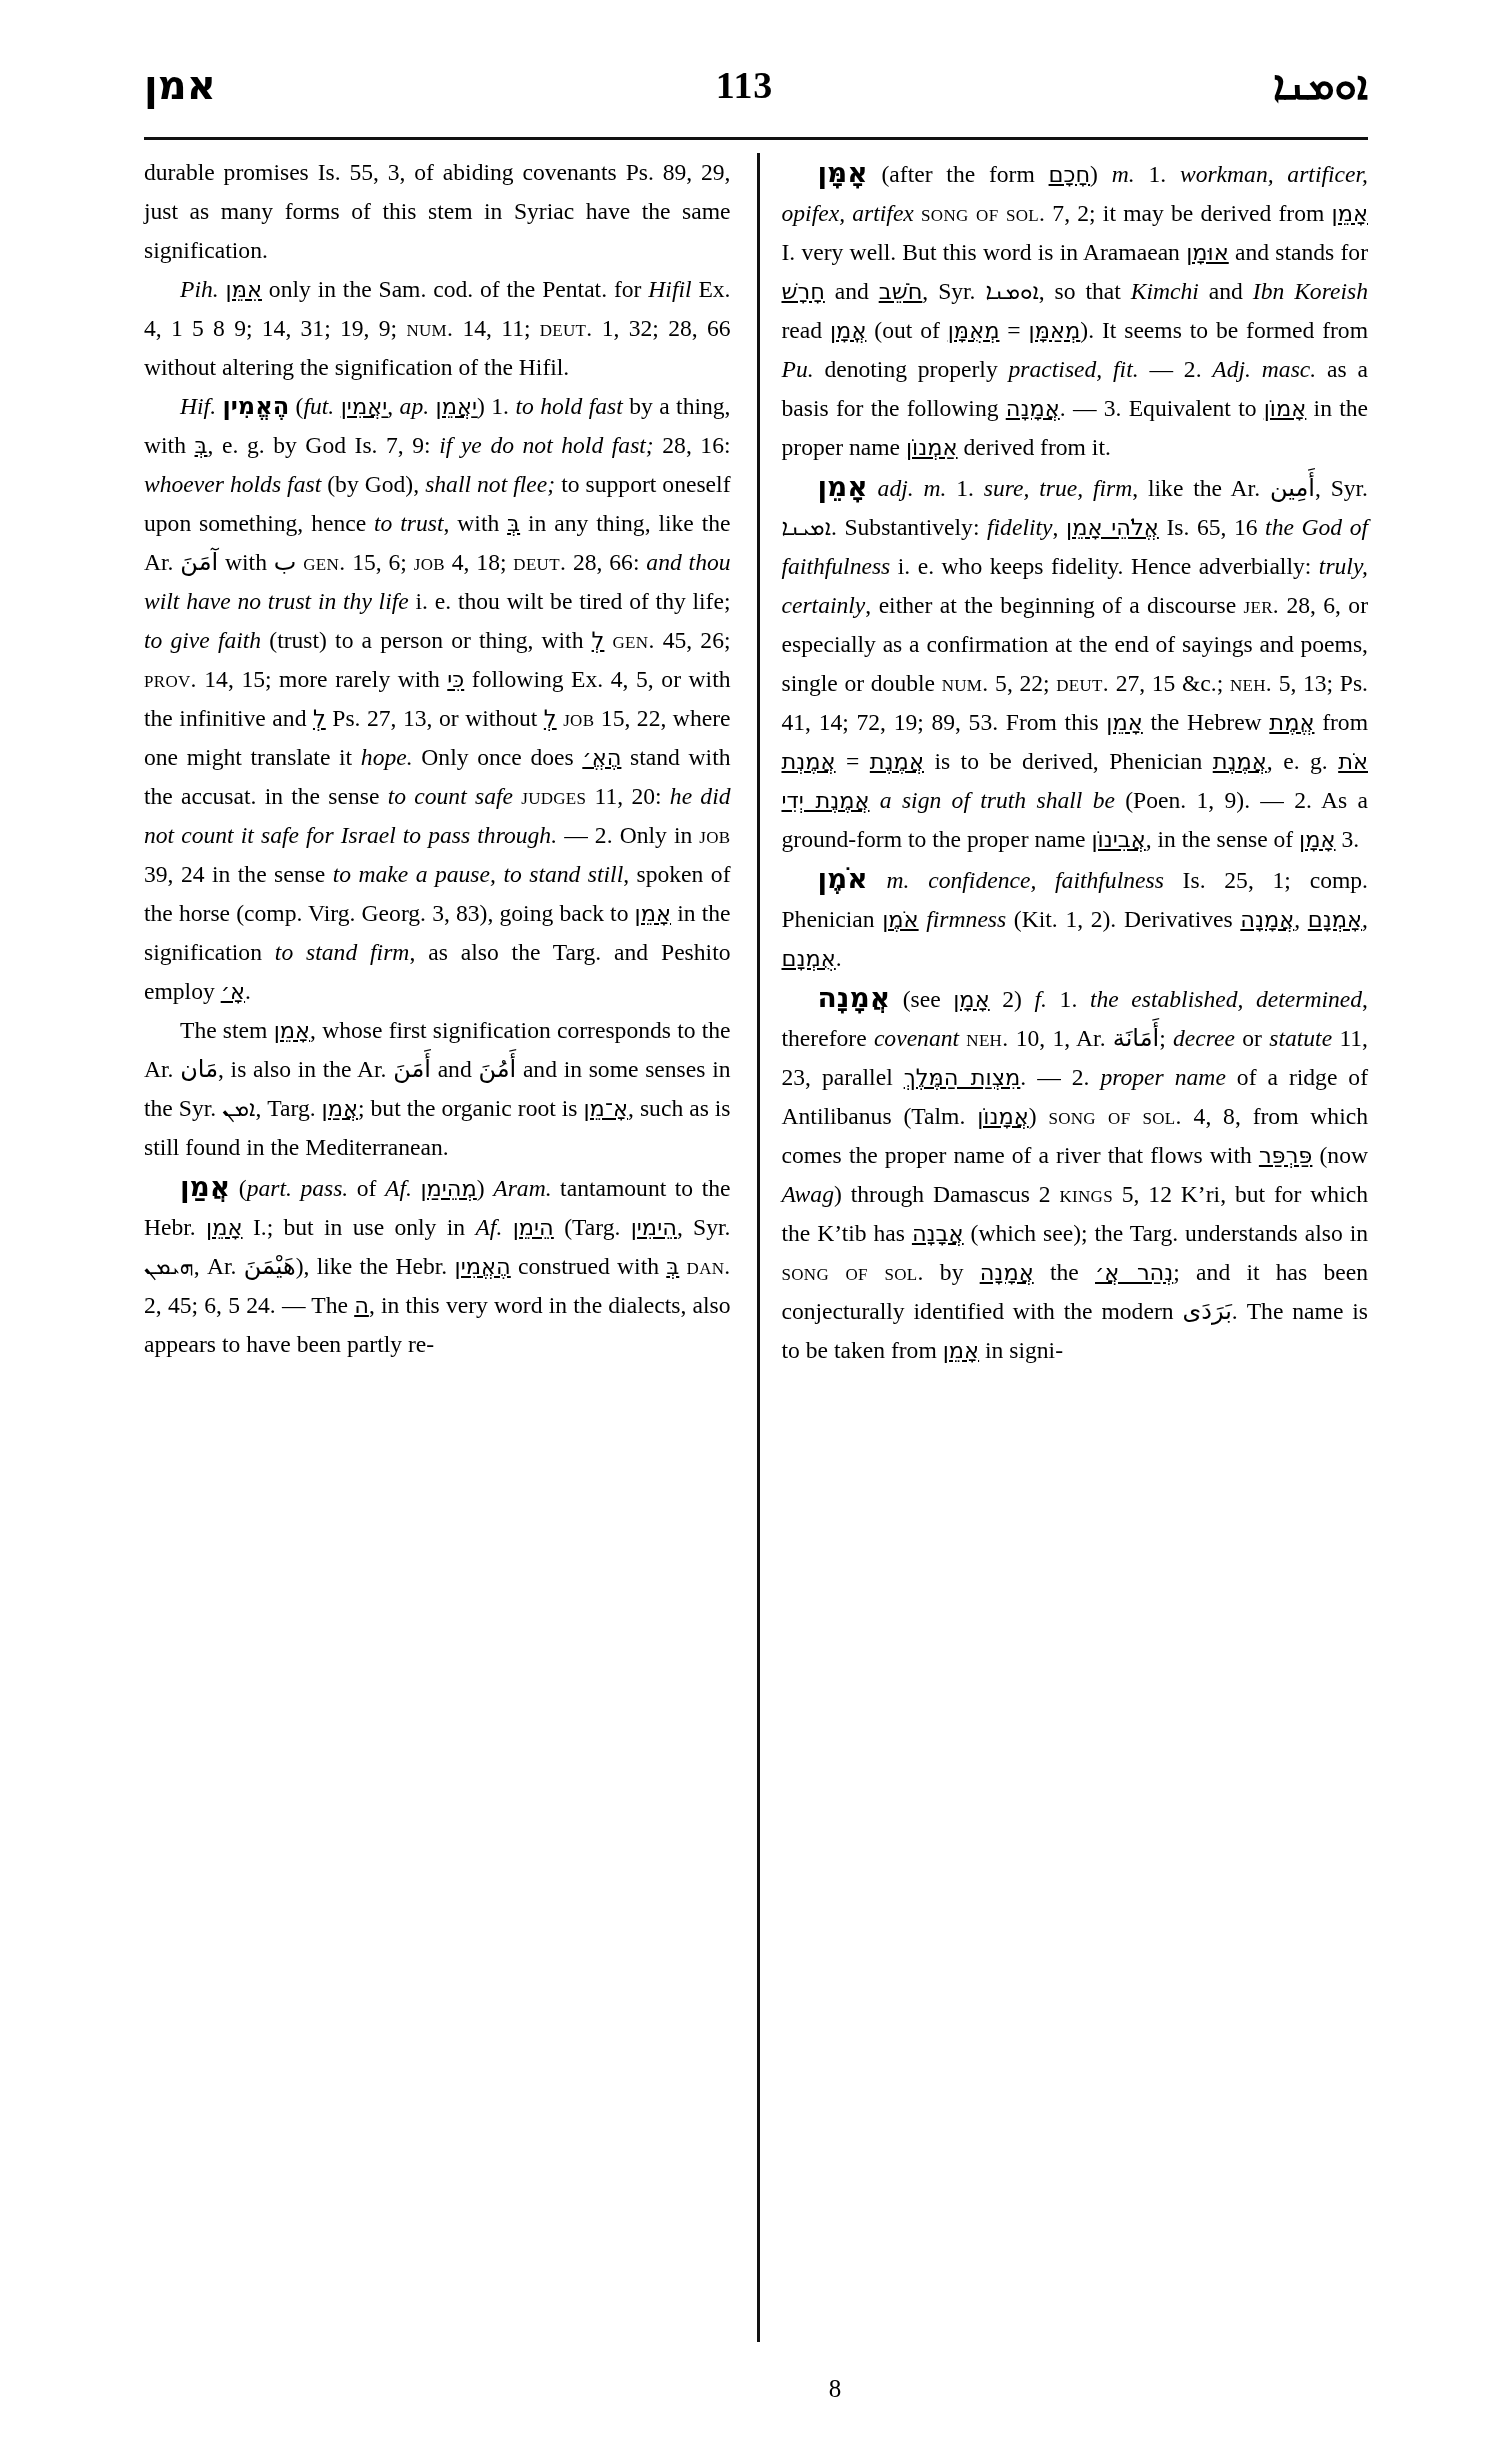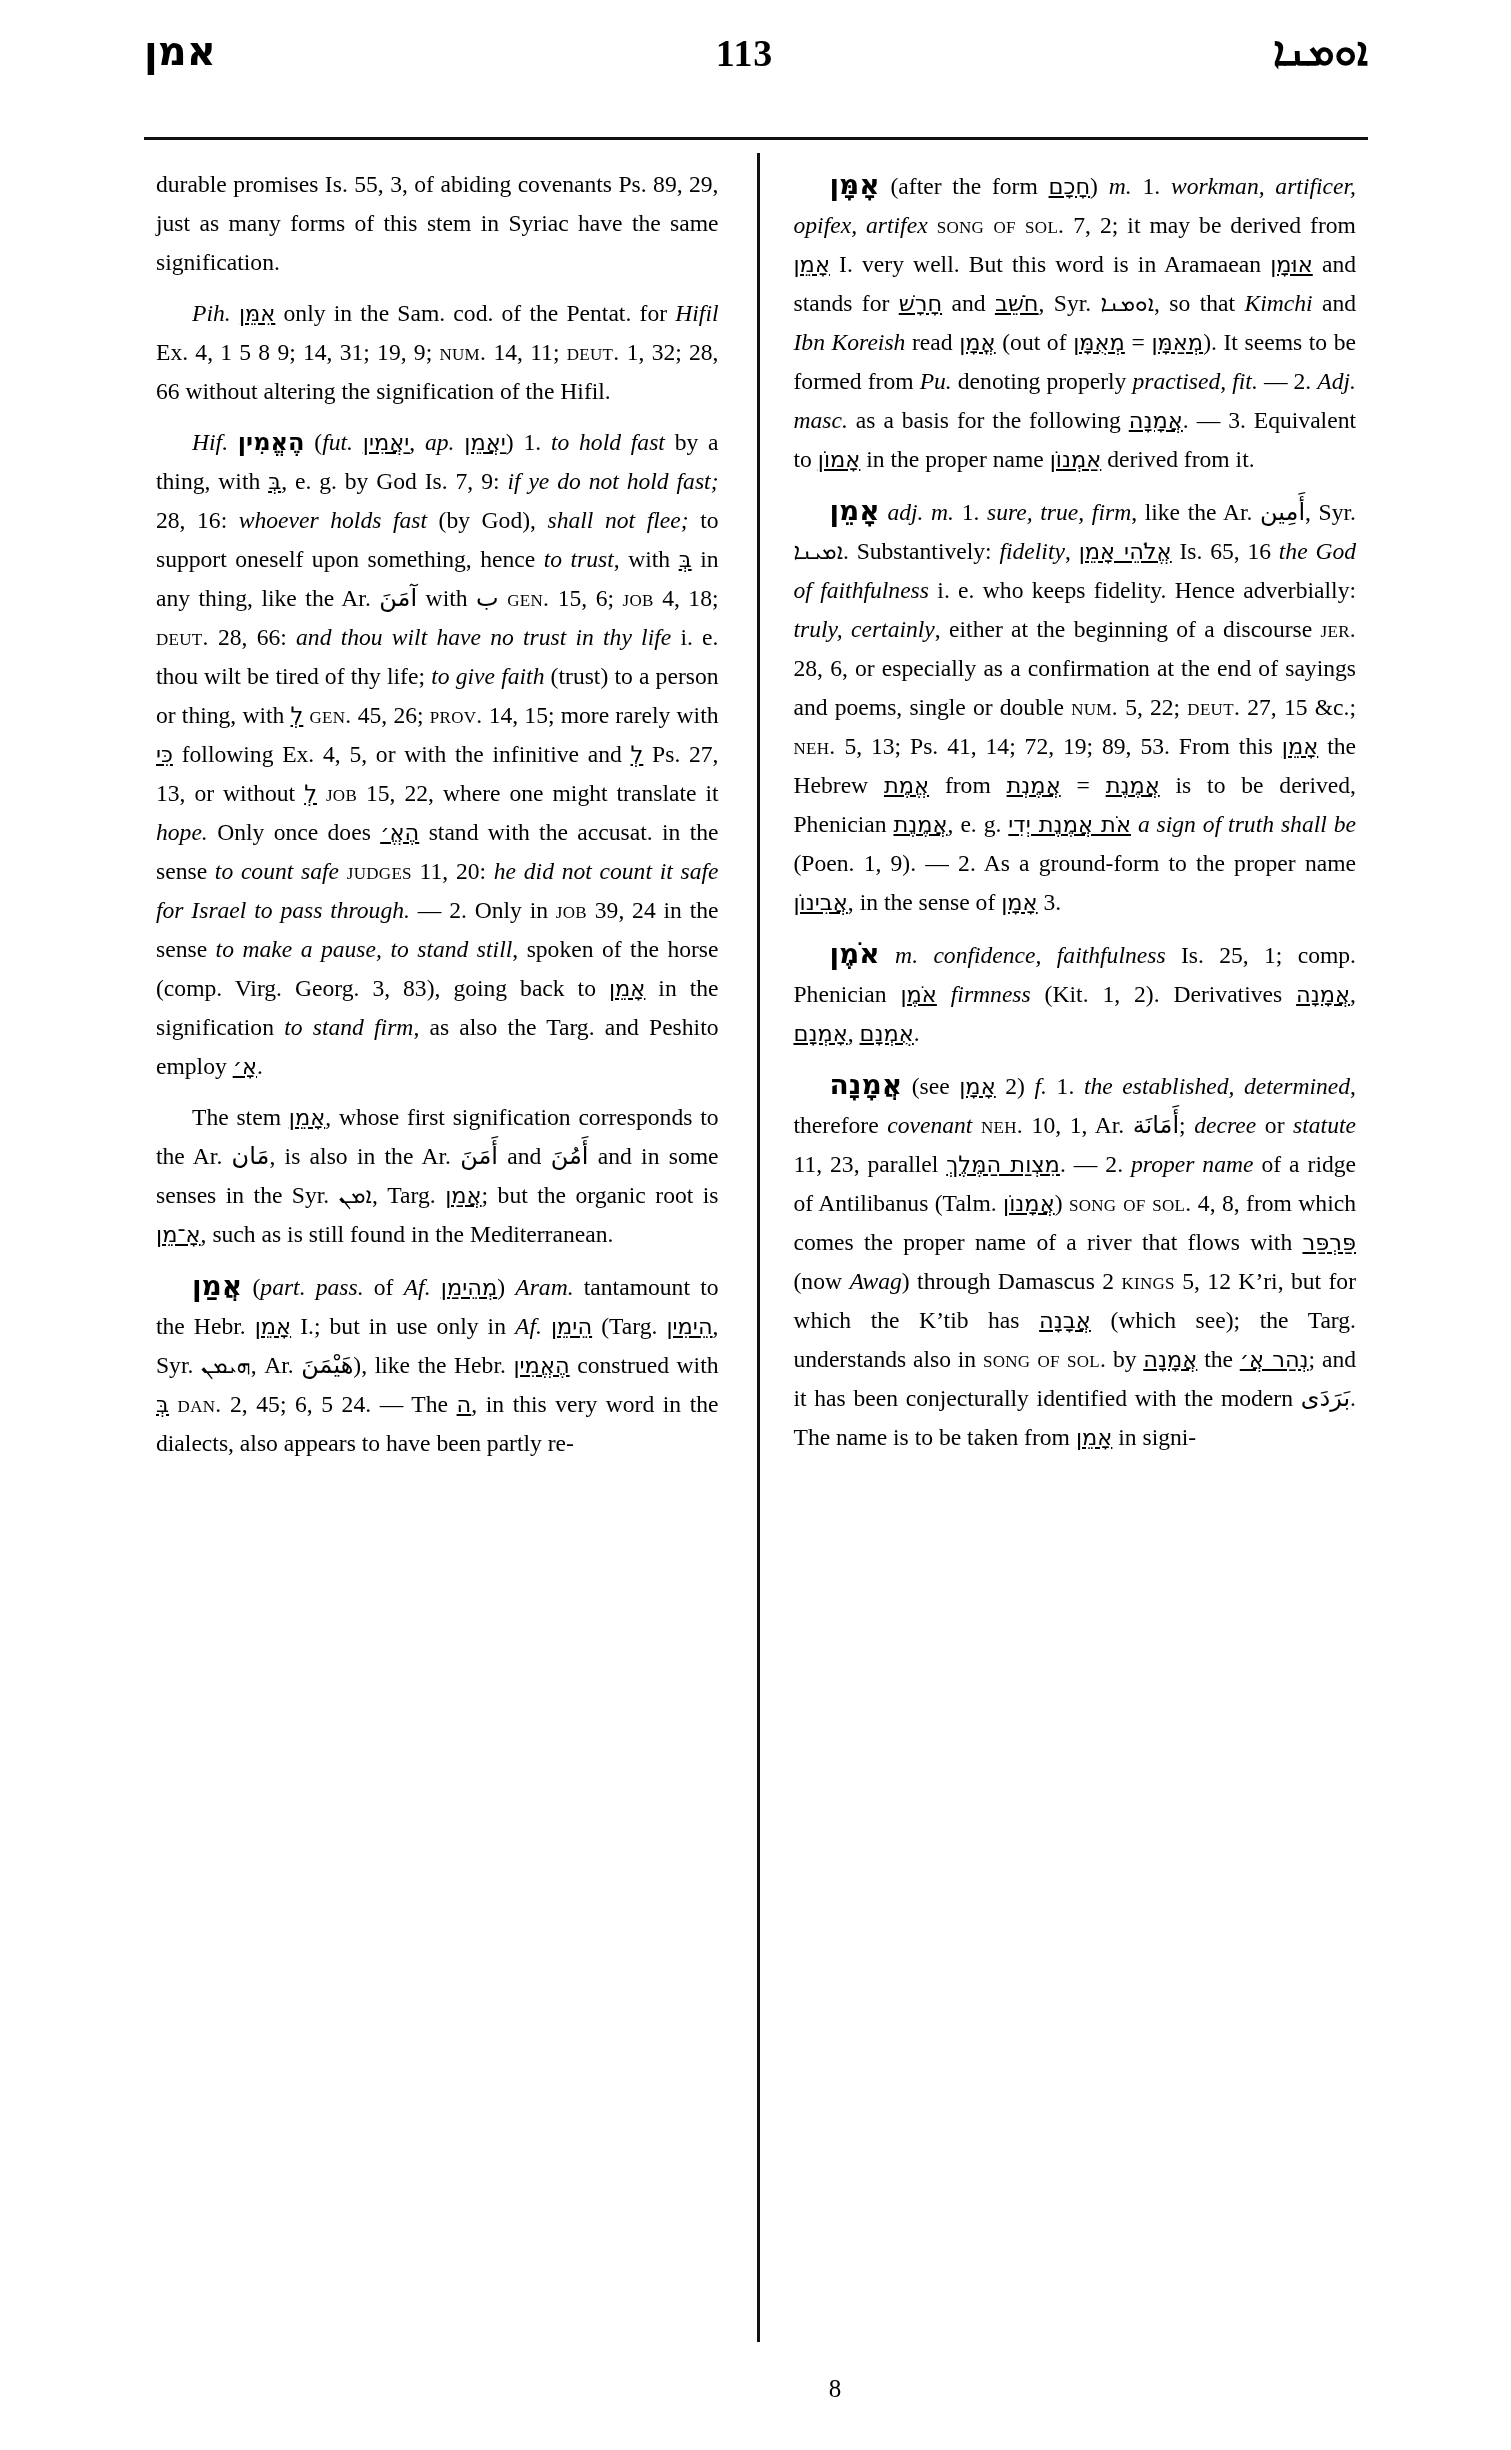--- a/index.html
+++ b/index.html
@@ -8,23 +8,23 @@
     font-family:"Liberation Serif", serif;
     color:#000;
     position:relative;
     overflow:hidden;
   }
   .page { position:absolute; inset:0; }
 
   
   .header {
     position:absolute;
-    left:144px; right:144px; top:31px;
+    left:144px; right:144px; top:52px;
     height:65px;
-    display:flex; align-items:flex-start; justify-content:space-between;
+    display:flex; align-items:center; justify-content:space-between;
   }
   .head-heb {
     font-family:"DejaVu Sans", sans-serif;
     font-size:40px; font-weight:700; line-height:1;
     direction:rtl; unicode-bidi:bidi-override;
   }
   .head-num {
     font-size:38px; font-weight:700; letter-spacing:0.9px;
     font-family:"Liberation Serif", serif;
   }
@@ -47,21 +47,21 @@
     text-justify:inter-word;
     hyphens:none;
   }
   .col-left { padding-right:16px; }
   .rule-v {
     width:2.7px; background:#111; margin:0 12.6px 0 10.8px;
     align-self:stretch;
   }
   .col-right { padding-left:9px; }
 
-  p { margin:12px; }
+  p { margin:0; }
   p.ind { text-indent:36px; }
 
   
   .it { font-style:italic; }
   .sc {
     font-variant:small-caps;
     text-transform:lowercase;
     letter-spacing:0.3px;
   }
   .heb {

